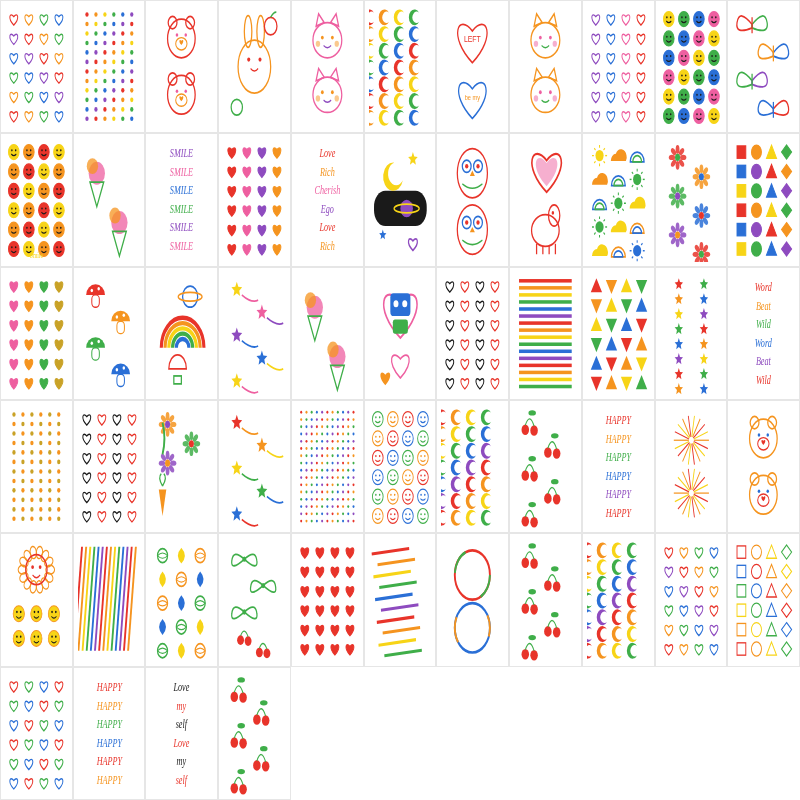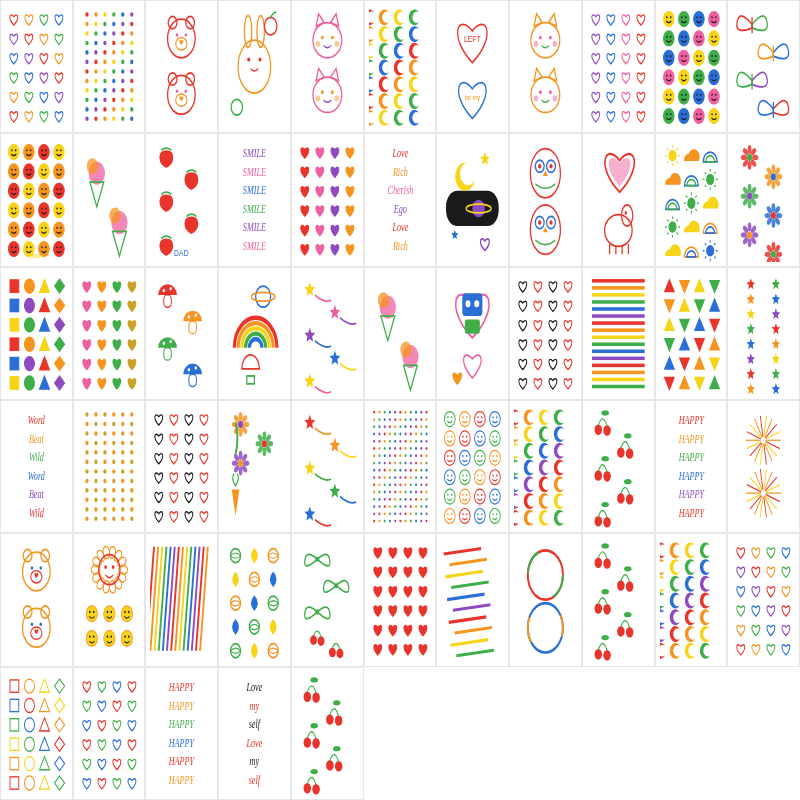--- a/index.html
+++ b/index.html
@@ -555,38 +555,20 @@
         <svg viewBox="0 0 100 140" preserveAspectRatio="none">
           <circle cx="30" cy="40" r="13" fill="#ee5fa0" opacity="0.75"></circle>
           <circle cx="23" cy="32" r="9" fill="#f5941f" opacity="0.75"></circle>
           <polygon points="19,50 41,50 30,78" fill="none" stroke="#3fae49" stroke-width="2"></polygon>
           <circle cx="66" cy="96" r="13" fill="#ee5fa0" opacity="0.75"></circle>
           <circle cx="59" cy="88" r="9" fill="#f5941f" opacity="0.75"></circle>
           <polygon points="55,106 77,106 66,134" fill="none" stroke="#3fae49" stroke-width="2"></polygon>
         </svg>
       </div>
       <span class="cap"></span>
-    </div>
-    <div class="cell">
-      <div class="art">
-        <svg viewBox="0 0 100 140" preserveAspectRatio="none">
-          <path d="M26,34 q-11,-4 -11,-12 q0,-8 11,-8 q11,0 11,8 q0,8 -11,12 Z" fill="#e8342a"></path>
-          <path d="M18,14 q8,-5 16,0" stroke="#3fae49" stroke-width="2" fill="none"></path>
-          <path d="M66,59 q-11,-4 -11,-12 q0,-8 11,-8 q11,0 11,8 q0,8 -11,12 Z" fill="#e8342a"></path>
-          <path d="M58,39 q8,-5 16,0" stroke="#3fae49" stroke-width="2" fill="none"></path>
-          <path d="M26,84 q-11,-4 -11,-12 q0,-8 11,-8 q11,0 11,8 q0,8 -11,12 Z" fill="#e8342a"></path>
-          <path d="M18,64 q8,-5 16,0" stroke="#3fae49" stroke-width="2" fill="none"></path>
-          <path d="M66,109 q-11,-4 -11,-12 q0,-8 11,-8 q11,0 11,8 q0,8 -11,12 Z" fill="#e8342a"></path>
-          <path d="M58,89 q8,-5 16,0" stroke="#3fae49" stroke-width="2" fill="none"></path>
-          <path d="M26,134 q-11,-4 -11,-12 q0,-8 11,-8 q11,0 11,8 q0,8 -11,12 Z" fill="#e8342a"></path>
-          <path d="M18,114 q8,-5 16,0" stroke="#3fae49" stroke-width="2" fill="none"></path>
-          <text x="50" y="134" font-size="11" text-anchor="middle" fill="#2a6fd6" font-family="Liberation Sans">DAD</text>
-        </svg>
-      </div>
-      <span class="cap">DAD</span>
     </div>
     <div class="cell">
       <div class="art">
         <svg viewBox="0 0 100 140" preserveAspectRatio="none">
           <text x="50" y="22" font-size="13" text-anchor="middle" fill="#8e4bbf" font-family="Liberation Serif" font-style="italic">SMILE</text>
           <text x="50" y="43" font-size="13" text-anchor="middle" fill="#ee5fa0" font-family="Liberation Serif" font-style="italic">SMILE</text>
           <text x="50" y="64" font-size="13" text-anchor="middle" fill="#2a6fd6" font-family="Liberation Serif" font-style="italic">SMILE</text>
           <text x="50" y="85" font-size="13" text-anchor="middle" fill="#3fae49" font-family="Liberation Serif" font-style="italic">SMILE</text>
           <text x="50" y="106" font-size="13" text-anchor="middle" fill="#8e4bbf" font-family="Liberation Serif" font-style="italic">SMILE</text>
           <text x="50" y="127" font-size="13" text-anchor="middle" fill="#ee5fa0" font-family="Liberation Serif" font-style="italic">SMILE</text>

